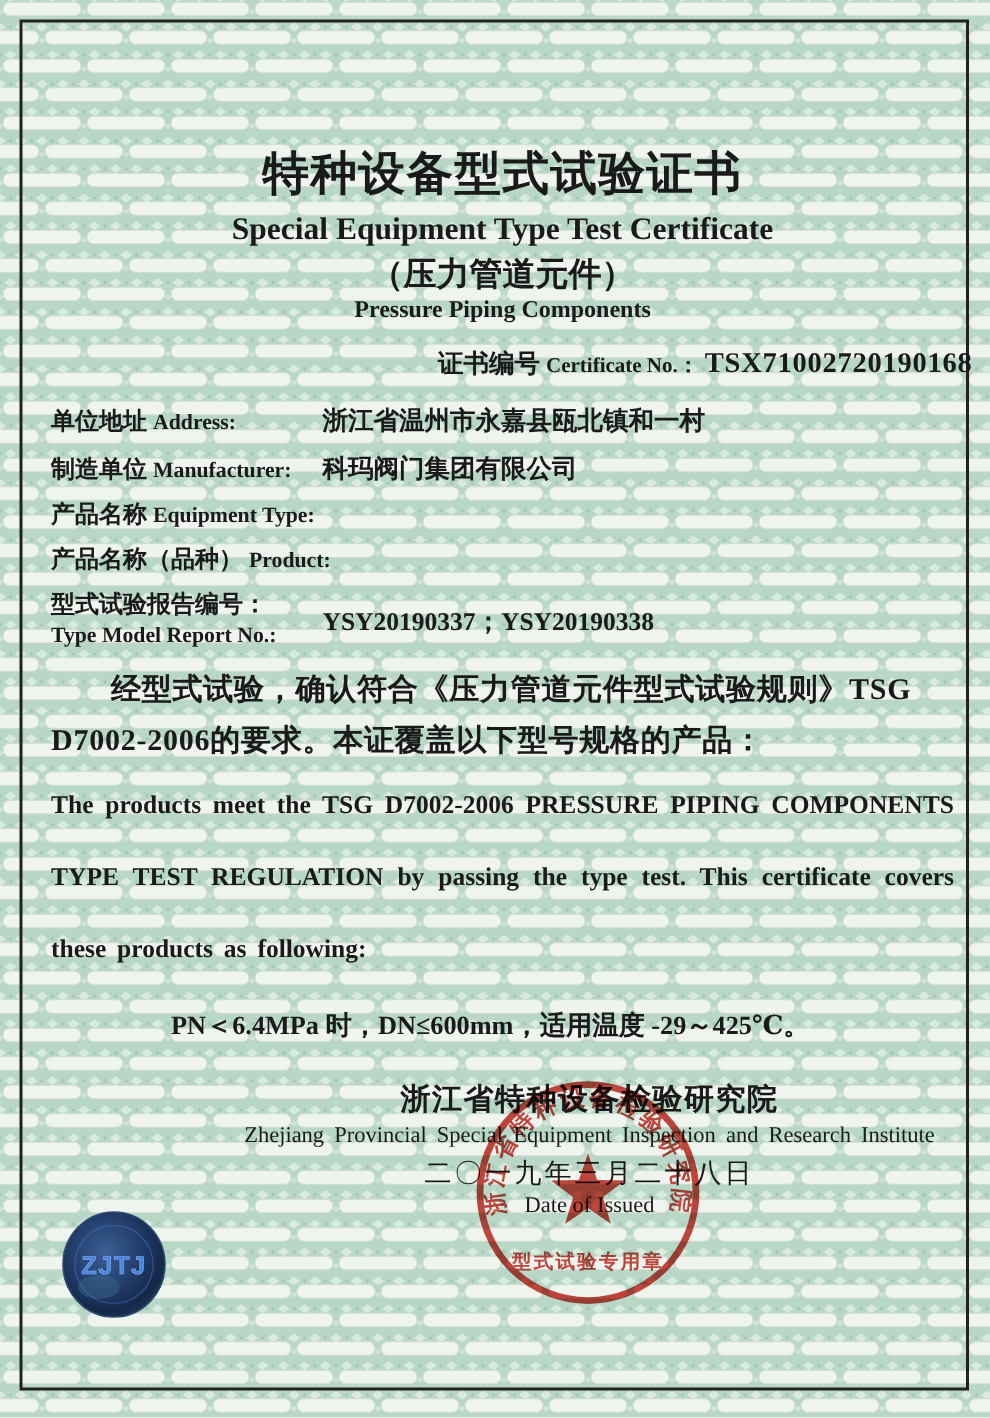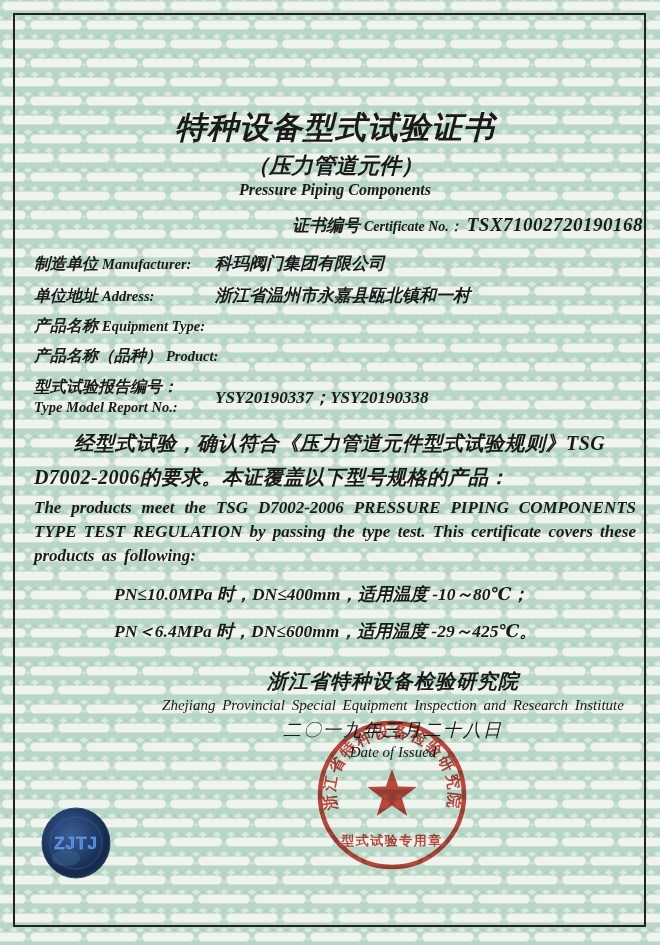--- a/index.html
+++ b/index.html
@@ -1,40 +1,40 @@
 <!DOCTYPE html>
 <html><head>
 <meta charset="utf-8">
 <style>
   html,body{margin:0;padding:0;}
   body{width:660px;height:945px;overflow:hidden;background:#eef3ec;}
   .page{position:relative;width:660px;height:945px;font-family:"Liberation Serif","DejaVu Serif",serif;color:#1a1a1a;}
   .bg{position:absolute;left:0;top:0;z-index:0;}
   .frame{position:absolute;left:13px;top:13px;width:633px;height:914px;border:2px solid #222;box-sizing:border-box;z-index:1;}
-  .content{position:absolute;left:0;top:12px;width:660px;z-index:2;box-sizing:border-box;padding:96px 24px 0 34px;font-style:italic;}
+  .content{position:absolute;left:0;top:0;width:660px;z-index:2;box-sizing:border-box;padding:96px 24px 0 34px;}
   .hdr{text-align:center;}
   .title-cn{font-size:31px;font-weight:bold;line-height:40px;letter-spacing:1px;}
   .title-en{font-size:21px;font-weight:bold;line-height:26px;margin-top:3px;}
   .sub-cn{font-size:22px;font-weight:bold;line-height:28px;margin-top:4px;text-align:center;}
   .sub-en{font-size:16px;font-weight:bold;line-height:20px;}
   .certno{margin-top:14px;padding-left:258px;white-space:nowrap;}
   .certno .cn{font-size:17px;font-weight:bold;}
   .certno .en{font-size:14px;font-weight:bold;}
   .certno .no{font-size:19px;font-weight:bold;letter-spacing:.5px;}
   .fields{margin-top:15px;}
   .frow{display:grid;grid-template-columns:181px 1fr;align-items:baseline;margin-bottom:9px;min-height:21px;}
   .frow .lbl{white-space:nowrap;}
   .frow .lbl .cn{font-size:16px;font-weight:bold;}
   .frow .lbl .en{font-size:14.5px;font-weight:bold;}
   .frow .val{font-size:17px;font-weight:bold;}
   .frow.gap{margin-top:10px;}
   .frow.stacked .lbl .cn,.frow.stacked .lbl .en{display:block;line-height:20px;}
   .frow.stacked .val{align-self:center;}
   .para-cn{margin-top:2px;font-size:20px;font-weight:bold;line-height:34px;text-indent:2em;letter-spacing:.5px;}
-  .para-en{margin-top:2px;font-size:17px;font-weight:bold;line-height:24px;text-align:justify;word-spacing:3px;}
+  .para-en{margin-top:2px;font-size:17px;font-weight:bold;line-height:48px;text-align:justify;word-spacing:3px;}
   .specs{margin-top:8px;padding-left:80px;font-size:17.5px;font-weight:bold;line-height:37px;}
   .issuer{margin-top:18px;text-align:center;position:relative;left:58px;}
   .issuer .name-cn{font-size:20px;font-weight:bold;line-height:26px;letter-spacing:1px;}
   .issuer .name-en{font-size:15px;line-height:22px;word-spacing:3px;}
   .issuer .date-cn{font-size:18px;line-height:24px;letter-spacing:2px;margin-top:2px;}
   .issuer .date-en{font-size:15px;line-height:20px;}
   .stamp{position:absolute;left:312px;top:714px;z-index:3;mix-blend-mode:multiply;opacity:.9;}
   .sticker{position:absolute;left:40px;top:806px;z-index:3;}
 </style>
 </head>
@@ -86,59 +86,59 @@
     </defs>
     <rect width="660" height="945" fill="url(#guil)"></rect>
   </svg>
 
   <div class="frame"></div>
 
   <div class="content">
 
     <div class="hdr">
       <div class="title-cn">特种设备型式试验证书</div>
+      <div class="title-en">Special Equipment Type Test Certificate</div>
       <div class="sub-cn">（压力管道元件）</div>
       <div class="sub-en">Pressure Piping Components</div>
     </div>
 
     <div class="certno">
       <span class="cn">证书编号</span>
       <span class="en">Certificate No.：</span>
       <span class="no">TSX71002720190168</span>
     </div>
 
     <div class="fields">
       <div class="frow">
+        <span class="lbl"><span class="cn">单位地址</span> <span class="en">Address:</span></span>
+        <span class="val">浙江省温州市永嘉县瓯北镇和一村</span>
+      </div>
+      <div class="frow">
         <span class="lbl"><span class="cn">制造单位</span> <span class="en">Manufacturer:</span></span>
         <span class="val">科玛阀门集团有限公司</span>
-      </div>
-      <div class="frow">
-        <span class="lbl"><span class="cn">单位地址</span> <span class="en">Address:</span></span>
-        <span class="val">浙江省温州市永嘉县瓯北镇和一村</span>
       </div>
       <div class="frow">
         <span class="lbl"><span class="cn">产品名称</span> <span class="en">Equipment Type:</span></span>
       </div>
       <div class="frow">
         <span class="lbl"><span class="cn">产品名称（品种）</span> <span class="en">Product:</span></span>
       </div>
       <div class="frow gap stacked">
         <span class="lbl">
             <span class="cn">型式试验报告编号：</span>
             <span class="en">Type Model Report No.:</span>
           </span>
         <span class="val">YSY20190337；YSY20190338</span>
       </div>
     </div>
 
     <div class="para-cn">经型式试验，确认符合《压力管道元件型式试验规则》TSG D7002-2006的要求。本证覆盖以下型号规格的产品：</div>
     <div class="para-en">The products meet the TSG D7002-2006 PRESSURE PIPING COMPONENTS TYPE TEST REGULATION by passing the type test. This certificate covers these products as following:</div>
 
     <div class="specs">
-      <div>PN≤10.0MPa 时，DN≤400mm，适用温度 -10～80℃；</div>
       <div>PN＜6.4MPa 时，DN≤600mm，适用温度 -29～425℃。</div>
     </div>
 
     <div class="issuer">
       <div class="name-cn">浙江省特种设备检验研究院</div>
       <div class="name-en">Zhejiang Provincial Special Equipment Inspection and Research Institute</div>
       <div class="date-cn">二〇一九年三月二十八日</div>
       <div class="date-en">Date of Issued</div>
     </div>
 

